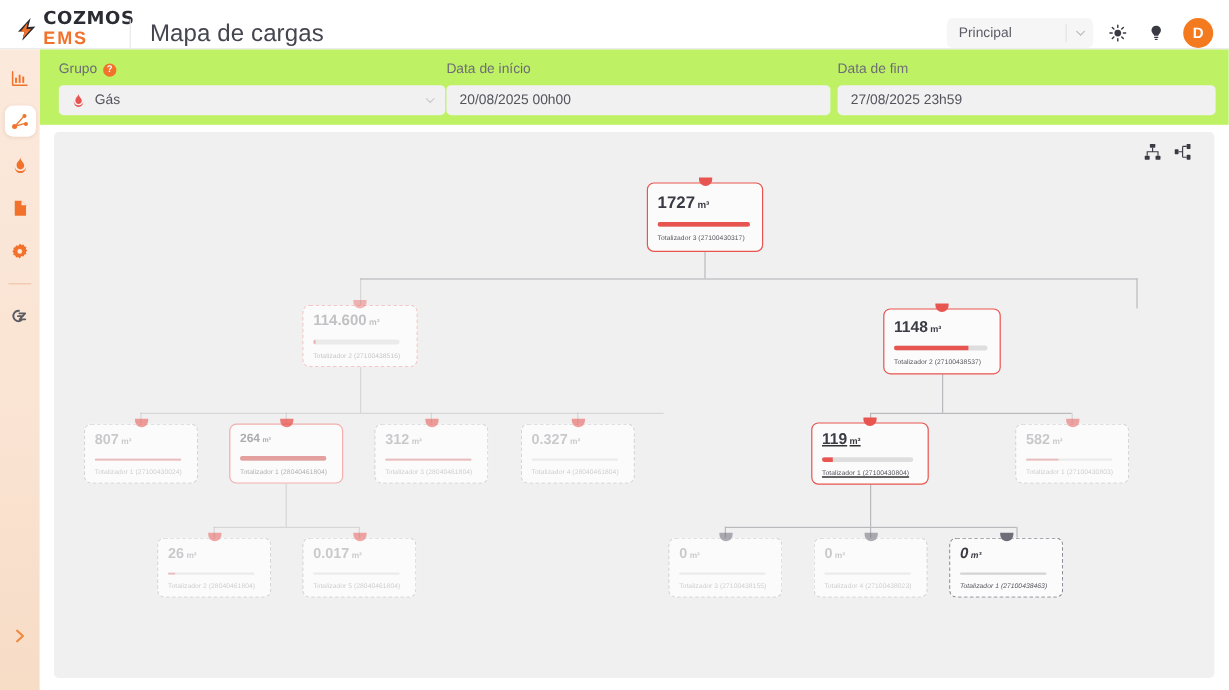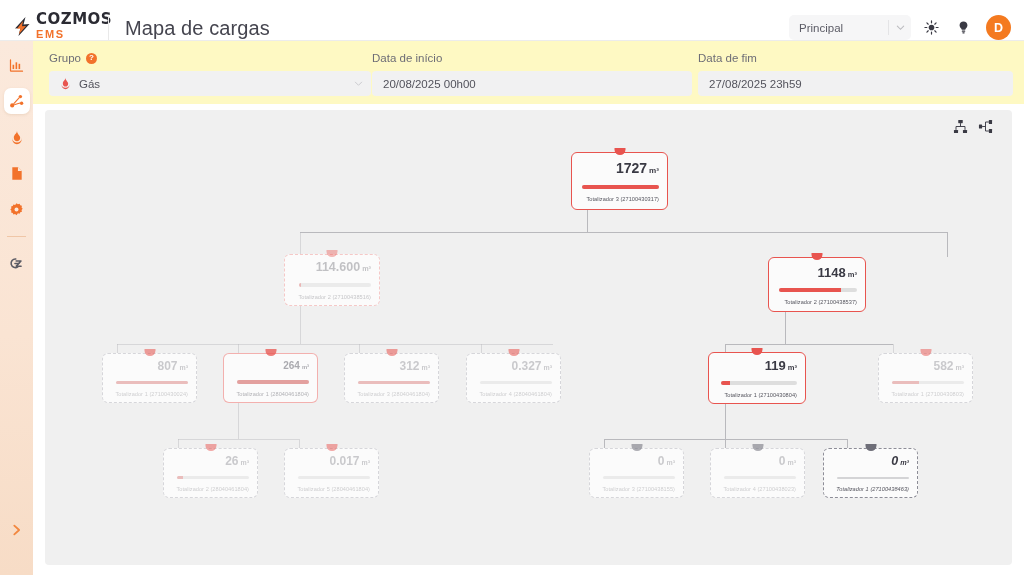--- a/index.html
+++ b/index.html
@@ -23,21 +23,21 @@
     z-index: 30;
   }
   .brand { display: flex; align-items: center; padding-left: 14px; width: 104px; }
   .bolt { width: 17px; height: 19px; margin-right: 5px; flex: 0 0 auto; }
   .brandtext { display: flex; flex-direction: column; line-height: 1; }
   .brandtop {
     font-size: 15px; font-weight: 700; letter-spacing: .5px;
     color: #2b2b33; font-family: "DejaVu Sans", sans-serif;
   }
   .brandsub {
-    font-size: 11px; font-weight: 700; letter-spacing: 1.6px;
+    font-size: 15px; font-weight: 700; letter-spacing: 1.6px;
     color: #f2722b; margin-top: 2px;
   }
   .vdiv { width: 1px; height: 24px; background: #e9e9e9; margin: 0 16px 0 4px; }
   .page-title { font-size: 20px; color: #45454f; font-weight: 400; letter-spacing: .1px; }
 
   .topright {
     margin-left: auto; display: flex; align-items: center; padding-right: 13px; gap: 9px;
   }
   .selbox {
     width: 122px; height: 25px; background: #f6f6f7; border-radius: 5px;
@@ -72,21 +72,21 @@
   }
   .sb-item.first { margin-top: 11px; }
   .sb-item.active { background: #ffffff; box-shadow: 0 1px 3px rgba(160,110,70,.16); }
   .sb-sep { width: 19px; height: 1px; background: rgba(226,160,110,.45); margin-top: 14px; }
   .sb-gz { margin-top: 13px; }
   .sb-bottom { margin-top: auto; margin-bottom: 34px; }
 
   
   .filters {
     position: absolute; left: 33px; top: 41px; width: 991px; height: 63px;
-    background: #fef9c3;
+    background: #bef264;
     z-index: 10;
   }
   .fgroup { position: absolute; }
   .flabel {
     font-size: 11.5px; color: #6d6d76; display: flex; align-items: center; gap: 5px;
     margin-bottom: 7px;
   }
   .help {
     width: 11px; height: 11px; border-radius: 50%; background: #f2722b;
     display: inline-flex; align-items: center; justify-content: center;
@@ -107,24 +107,23 @@
     overflow: hidden;
   }
   .tree-ctrls { position: absolute; right: 18px; top: 8px; display: flex; gap: 8px; }
   .tctl { width: 17px; height: 17px; display: flex; align-items: center; justify-content: center; }
 
   
   .node {
     position: absolute;
     background: #fbfbfb;
     border-radius: 6px;
-    display: flex; flex-direction: column; align-items: flex-end;
+    display: flex; flex-direction: column; align-items: flex-start;
     justify-content: center;
     padding: 6px 8px 5px;
-    margin-left: 32px;
   }
   .node .val {
     font-weight: 700; color: #3a3a44; line-height: 1;
     white-space: nowrap;
   }
   .node .unit { font-size: .58em; font-weight: 700; margin-left: 2px; }
   .node .bar {
     height: 4px; border-radius: 2px; background: #dedede; margin-top: 9px;
     position: relative; overflow: hidden;
   }
@@ -424,21 +423,21 @@
       <div class="pin" style="background:rgba(232,84,79,.55)"></div>
       <div class="val" style="font-size:12px;">
         <span>0.327</span><span class="unit">m³</span>
       </div>
       <div class="bar" style="width:72px;">
           <i style="width:0%"></i>
         </div>
       <div class="cap">Totalizador 4 (28040461804)</div>
     </div>
 
-    <div class="node solid" style="left:631px; top:242px; width:98px; height:52px;">
+    <div class="node solid" style="left:631px; top:242px; width:98px; height:52px;text-decoration:underline;">
       <div class="pin"></div>
       <div class="val" style="font-size:13px;">
         <span>119</span><span class="unit">m³</span>
       </div>
       <div class="bar" style="width:76px;">
           <i style="width:12%"></i>
         </div>
       <div class="cap">Totalizador 1 (27100430804)</div>
     </div>
 

